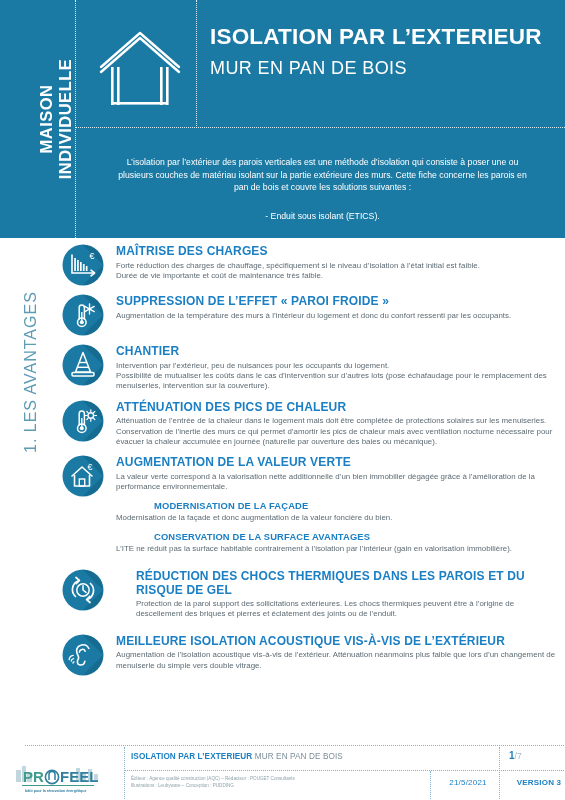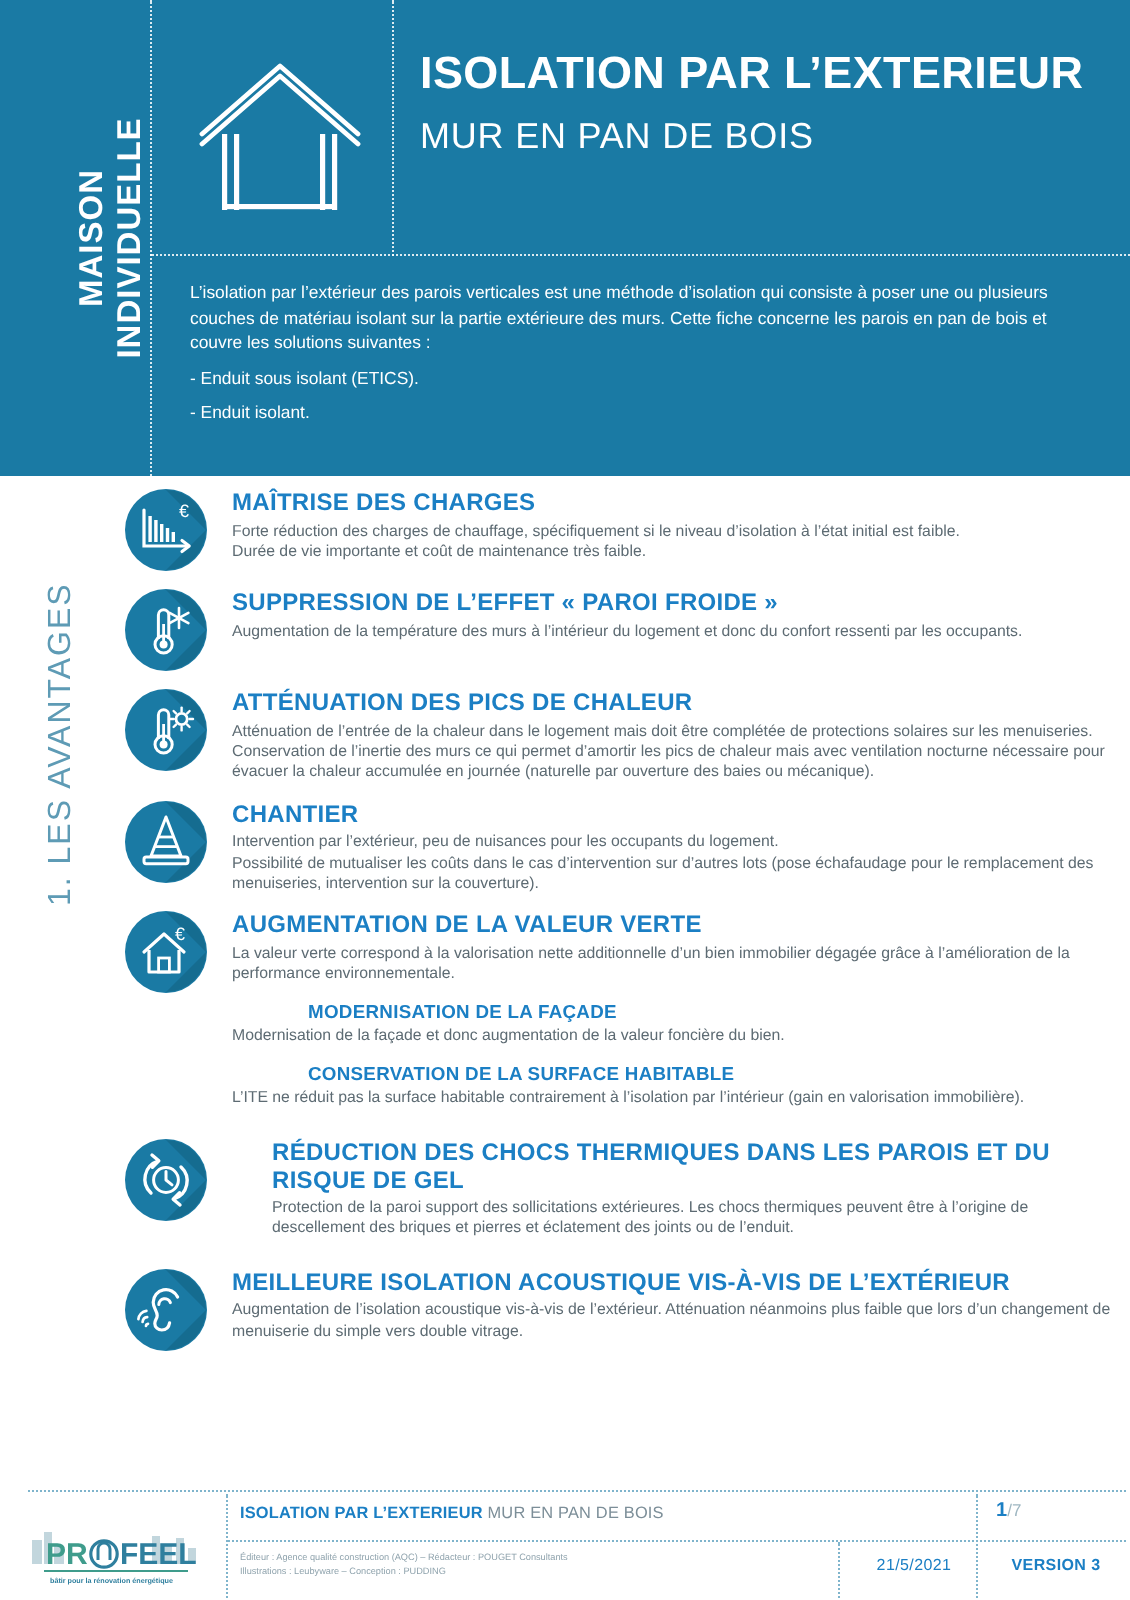--- a/index.html
+++ b/index.html
@@ -57,21 +57,21 @@
     letter-spacing:0.2px; line-height:26px;
   }
   .title-sub {
     color:#ffffff; font-weight:normal; font-size:18px;
     letter-spacing:0.4px; margin-top:8px;
   }
   .intro {
     position:absolute; left:95px; top:140px; width:455px;
     color:#ffffff; font-size:8.7px; line-height:12.6px;
   }
-  .intro p { margin:0; }
+  .intro p { margin:16px;text-align:center; }
   .intro .bullet { margin-top:5px; }
 
   
   .main { position:absolute; left:0; top:238px; width:565px; height:505px; }
   .section-label {
     position:absolute; left:0px; top:5px; width:62px; height:210px;
   }
   .section-label-inner {
     position:absolute;
     left:-74px; top:96px;
@@ -101,21 +101,21 @@
   }
   .adv-p {
     color:#5d6b73; font-size:7.9px; line-height:10.4px; margin-bottom:0px;
   }
   .adv-sub-h {
     color:#1b7fc4; font-weight:bold; font-size:9.4px;
     letter-spacing:0.15px; margin-top:7px; margin-bottom:2.5px;padding-left:38px;
   }
 
   
-  .footer { position:absolute; left:6px; top:745px; width:492px; height:55px; }
+  .footer { position:absolute; left:17px; top:745px; width:492px; height:55px; }
   .f-topline {
     position:absolute; left:8px; top:0px; width:549px; height:1px;
     border-top:1.5px dotted #7fb4cc;
   }
   .f-midline {
     position:absolute; left:108px; top:25px; width:449px; height:1px;
     border-top:1.5px dotted #7fb4cc;
   }
   .f-v1 { position:absolute; left:107px; top:2px; width:1px; height:52px; border-left:1.5px dotted #7fb4cc; }
   .f-v2 { position:absolute; left:413px; top:26px; width:1px; height:28px; border-left:1.5px dotted #7fb4cc; }
@@ -228,20 +228,38 @@
             <g stroke="#fff" stroke-width="1.3" stroke-linecap="round">
               <line x1="27.5" y1="10" x2="27.5" y2="20"></line>
               <line x1="22.8" y1="12.4" x2="32.2" y2="17.6"></line>
               <line x1="32.2" y1="12.4" x2="22.8" y2="17.6"></line>
             </g>
           </svg>
         </div>
         <div class="adv-body">
           <div class="adv-h">SUPPRESSION DE L’EFFET « PAROI FROIDE »</div>
           <div class="adv-p">Augmentation de la température des murs à l’intérieur du logement et donc du confort ressenti par les occupants.</div>
+        </div>
+      </div>
+
+      <div class="adv">
+        <div class="adv-icon">
+          <svg viewBox="0 0 42 42" width="42" height="42">
+            <circle cx="21" cy="21" r="20.5" fill="#1a7aa4"></circle>
+            <path d="M21 1 A20 20 0 0 1 21 41 L41 21 Z" fill="#13617f" opacity="0.55"></path>
+            <path d="M21 8.5 L28.5 28 H13.5 Z" fill="none" stroke="#fff" stroke-width="1.5" stroke-linejoin="round"></path>
+            <line x1="17.3" y1="18.5" x2="24.7" y2="18.5" stroke="#fff" stroke-width="1.4"></line>
+            <line x1="15.6" y1="23.3" x2="26.4" y2="23.3" stroke="#fff" stroke-width="1.4"></line>
+            <rect x="10" y="28.5" width="22" height="3.4" rx="1.1" fill="none" stroke="#fff" stroke-width="1.5"></rect>
+          </svg>
+        </div>
+        <div class="adv-body">
+          <div class="adv-h">CHANTIER</div>
+          <div class="adv-p">Intervention par l’extérieur, peu de nuisances pour les occupants du logement.</div>
+          <div class="adv-p">Possibilité de mutualiser les coûts dans le cas d’intervention sur d’autres lots (pose échafaudage pour le remplacement des menuiseries, intervention sur la couverture).</div>
         </div>
       </div>
 
       <div class="adv">
         <div class="adv-icon">
           <svg viewBox="0 0 42 42" width="42" height="42">
             <circle cx="21" cy="21" r="20.5" fill="#1a7aa4"></circle>
             <path d="M21 1 A20 20 0 0 1 21 41 L41 21 Z" fill="#13617f" opacity="0.55"></path>
             <path d="M17.2 25.5 V13.5 a2.6 2.6 0 0 1 5.2 0 V25.5" fill="none" stroke="#fff" stroke-width="1.5"></path>
             <circle cx="19.8" cy="28.2" r="4.3" fill="none" stroke="#fff" stroke-width="1.5"></circle>
@@ -265,52 +283,34 @@
           <div class="adv-p">Atténuation de l’entrée de la chaleur dans le logement mais doit être complétée de protections solaires sur les menuiseries.</div>
           <div class="adv-p">Conservation de l’inertie des murs ce qui permet d’amortir les pics de chaleur mais avec ventilation nocturne nécessaire pour évacuer la chaleur accumulée en journée (naturelle par ouverture des baies ou mécanique).</div>
         </div>
       </div>
 
       <div class="adv">
         <div class="adv-icon">
           <svg viewBox="0 0 42 42" width="42" height="42">
             <circle cx="21" cy="21" r="20.5" fill="#1a7aa4"></circle>
             <path d="M21 1 A20 20 0 0 1 21 41 L41 21 Z" fill="#13617f" opacity="0.55"></path>
-            <path d="M21 8.5 L28.5 28 H13.5 Z" fill="none" stroke="#fff" stroke-width="1.5" stroke-linejoin="round"></path>
-            <line x1="17.3" y1="18.5" x2="24.7" y2="18.5" stroke="#fff" stroke-width="1.4"></line>
-            <line x1="15.6" y1="23.3" x2="26.4" y2="23.3" stroke="#fff" stroke-width="1.4"></line>
-            <rect x="10" y="28.5" width="22" height="3.4" rx="1.1" fill="none" stroke="#fff" stroke-width="1.5"></rect>
-          </svg>
-        </div>
-        <div class="adv-body">
-          <div class="adv-h">CHANTIER</div>
-          <div class="adv-p">Intervention par l’extérieur, peu de nuisances pour les occupants du logement.</div>
-          <div class="adv-p">Possibilité de mutualiser les coûts dans le cas d’intervention sur d’autres lots (pose échafaudage pour le remplacement des menuiseries, intervention sur la couverture).</div>
-        </div>
-      </div>
-
-      <div class="adv">
-        <div class="adv-icon">
-          <svg viewBox="0 0 42 42" width="42" height="42">
-            <circle cx="21" cy="21" r="20.5" fill="#1a7aa4"></circle>
-            <path d="M21 1 A20 20 0 0 1 21 41 L41 21 Z" fill="#13617f" opacity="0.55"></path>
             <polyline points="10,21 20,12 30,21" fill="none" stroke="#fff" stroke-width="1.6" stroke-linecap="round" stroke-linejoin="round"></polyline>
             <path d="M12.5 20 V31 H27.5 V20" fill="none" stroke="#fff" stroke-width="1.6" stroke-linejoin="round"></path>
             <rect x="17.3" y="24" width="5.4" height="7" fill="none" stroke="#fff" stroke-width="1.4"></rect>
             <text x="25.5" y="15" font-size="9" fill="#fff" font-family="Liberation Sans, sans-serif">€</text>
           </svg>
         </div>
         <div class="adv-body">
           <div class="adv-h">AUGMENTATION DE LA VALEUR VERTE</div>
           <div class="adv-p">La valeur verte correspond à la valorisation nette additionnelle d’un bien immobilier dégagée grâce à l’amélioration de la performance environnementale.</div>
 
           <div class="adv-sub-h">MODERNISATION DE LA FAÇADE</div>
           <div class="adv-p">Modernisation de la façade et donc augmentation de la valeur foncière du bien.</div>
 
-          <div class="adv-sub-h">CONSERVATION DE LA SURFACE HABITABLE</div>
+          <div class="adv-sub-h">CONSERVATION DE LA SURFACE AVANTAGES</div>
           <div class="adv-p">L’ITE ne réduit pas la surface habitable contrairement à l’isolation par l’intérieur (gain en valorisation immobilière).</div>
         </div>
       </div>
 
       <div class="adv" style="margin-top:12px;gap:20px;">
         <div class="adv-icon">
           <svg viewBox="0 0 42 42" width="42" height="42">
             <circle cx="21" cy="21" r="20.5" fill="#1a7aa4"></circle>
             <path d="M21 1 A20 20 0 0 1 21 41 L41 21 Z" fill="#13617f" opacity="0.55"></path>
             <path d="M13.5 27.5 A9.5 9.5 0 0 1 17 11.5" fill="none" stroke="#fff" stroke-width="1.7" stroke-linecap="round"></path>

